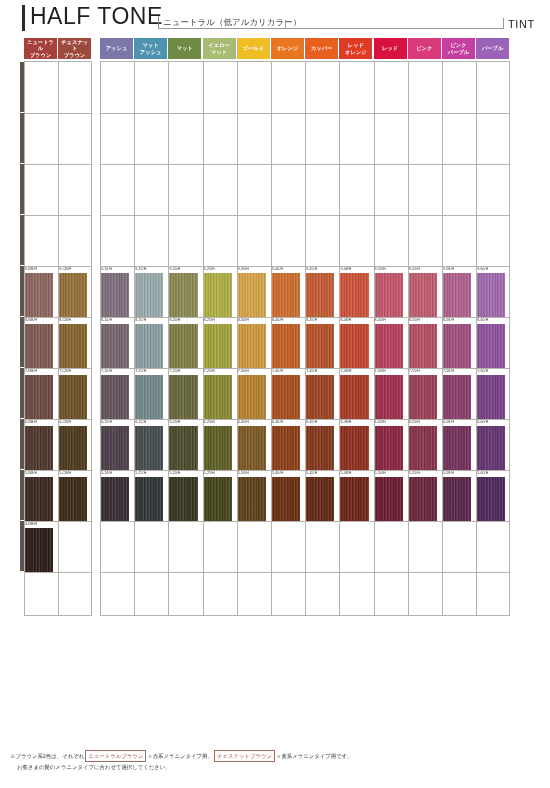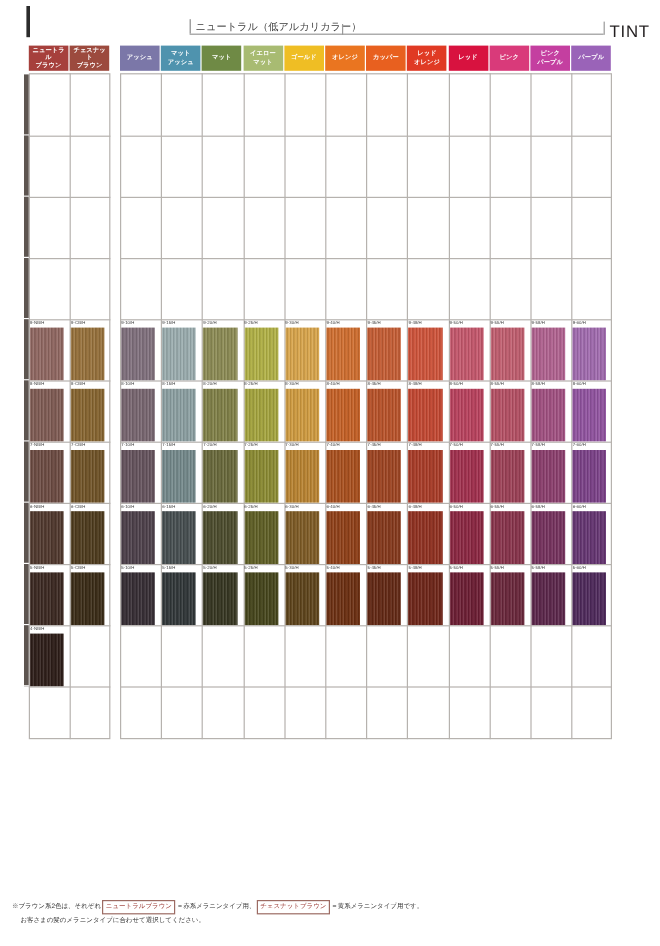--- a/index.html
+++ b/index.html
@@ -70,21 +70,21 @@
   }
   #tint-tick {
     position: absolute;
     left: 503px; top: 18px;
     width: 1px; height: 11px;
     background: #9a9a9a;
   }
   #tint {
     position: absolute;
     left: 508px; top: 18px;
-    font-size: 14px;
+    font-size: 11px;
     color: #231f20;
     letter-spacing: 0.6px;
   }
 
   
   #colheads {
     position: absolute;
     left: 0; top: 38px;
     height: 21px;
   }
@@ -190,20 +190,21 @@
     margin: 0 1px;
   }
 </style>
 </head>
 <body>
 
 <div id="page">
 
   <div id="header">
     <div id="title-bar"></div>
+    <div id="title">HALF TONE</div>
     <div id="subtitle-tick"></div>
     <div id="subtitle">ニュートラル（低アルカリカラー）</div>
     <div id="rule-left"></div>
     <div id="rule-mid-tick"></div>
     <div id="rule-right"></div>
     <div id="tint-tick"></div>
     <div id="tint">TINT</div>
   </div>
 
   <div id="colheads">

